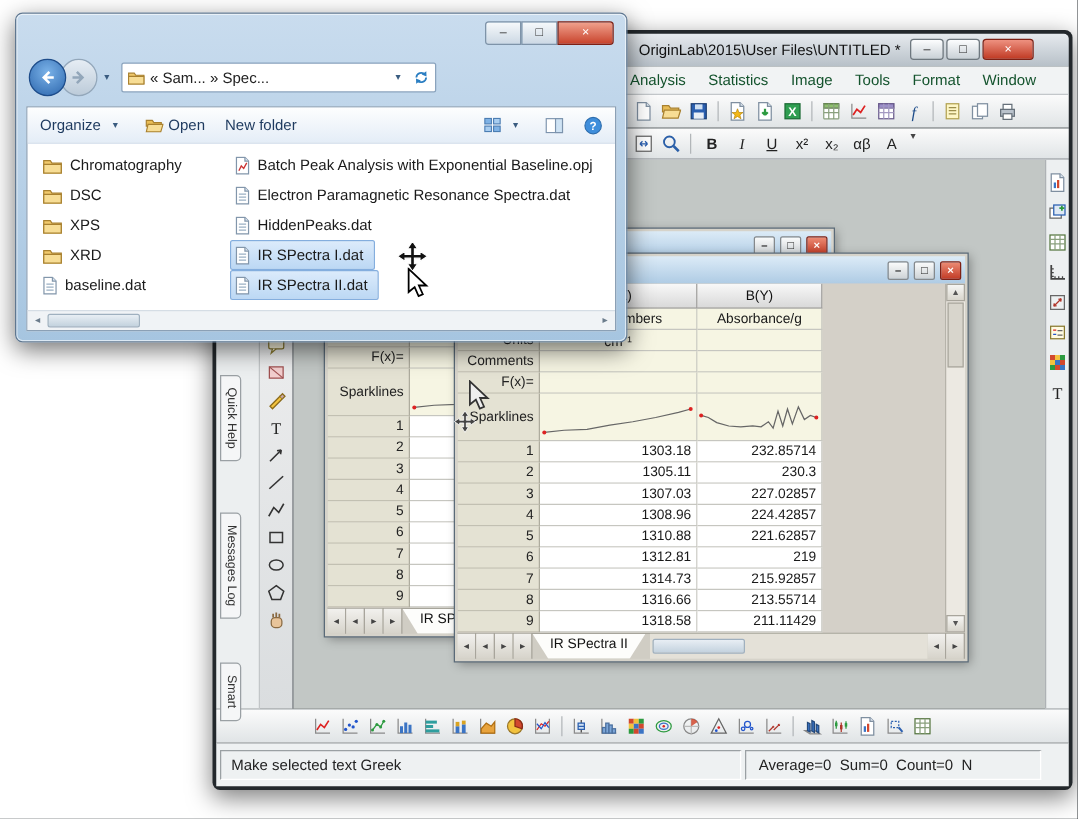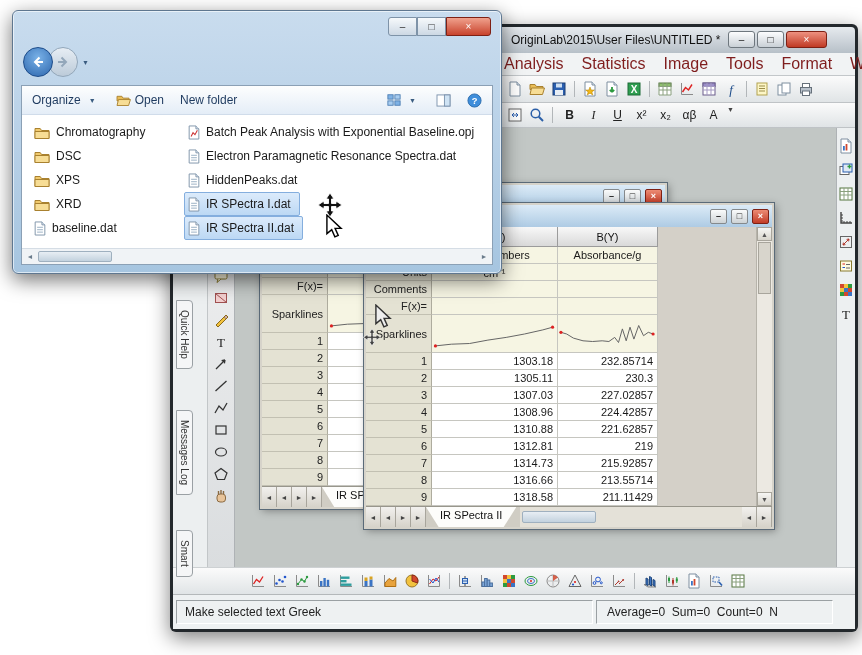--- a/index.html
+++ b/index.html
@@ -14,21 +14,21 @@
   .o-title{height:26px;background:linear-gradient(#e6eaee,#b7c0c8);border-radius:4px 4px 0 0;
     position:relative;display:flex;align-items:center;flex:0 0 26px;}
   .o-title-text{position:absolute;left:338px;top:6px;font-size:12px;color:#111;white-space:nowrap}
   .winbtns{position:absolute;right:28px;top:4px;display:flex;gap:2px}
   .wbtn{width:27px;height:17px;border:1px solid #6e777e;border-radius:3px;box-sizing:border-box;
     background:linear-gradient(#fcfdfe,#c9d0d6);display:flex;align-items:center;justify-content:center;
     font-size:10px;color:#222;cursor:default}
   .wbtn.close{width:41px;background:linear-gradient(#ee9180,#c03a24);color:#fff;border-color:#7e2014}
   .o-menu{height:22px;background:#f1f3f4;border-bottom:1px solid #c3c7ca;display:flex;align-items:center;
     padding-left:322px;flex:0 0 22px}
-  .o-menu span{padding:2px 9px;font-size:16px;color:#7f1d1d}
+  .o-menu span{padding:2px 9px;font-size:12px;color:#14532d}
   .o-tb{background:linear-gradient(#fbfbfb,#e0e4e6);border-bottom:1px solid #bfc3c6;display:flex;
     align-items:center;gap:2px}
   .o-tb1{height:26px;flex:0 0 26px;padding-left:332px}
   .o-tb2{height:24px;flex:0 0 24px;padding-left:332px}
   .tbtn{width:20px;height:20px;display:flex;align-items:center;justify-content:center;border-radius:2px}
   .sep{width:1px;height:16px;background:#b2b6b9;margin:0 3px}
   .fmtbtn{min-width:19px;height:18px;display:inline-flex;align-items:center;justify-content:center;
     font-size:12px;color:#222;padding:0 2px}
   .caret{font-size:7px;color:#444;margin-left:1px}
 
@@ -902,20 +902,34 @@
       <svg width="16" height="16" viewBox="0 0 16 16">
         <path d="M9.5 3.5 L5 8 L9.5 12.5 M5 8 H13" stroke="#fff" stroke-width="2" fill="none"></path>
         </svg>
     </span>
     <span class="navcirc navfwd">
       <svg width="16" height="16" viewBox="0 0 16 16">
         <path d="M6.5 3.5 L11 8 L6.5 12.5 M3 8 H11" stroke="#93a7ba" stroke-width="2" fill="none"></path>
         </svg>
     </span>
     <span class="navchev">▼</span>
+    <span class="addrbar">
+      <svg width="14" height="12" viewBox="0 0 16 13">
+        <path d="M1 2.5 h5.2 l1.4 2 H15 v8 H1 Z" fill="#f0c96c" stroke="#a9812f"></path>
+        <path d="M1 5.5 H15 V12.5 H1 Z" fill="#f7dd95" stroke="#a9812f"></path>
+        </svg>
+      <span class="addrtext">« Sam... » Spec...</span>
+      <span class="navchev">▼</span>
+      <svg width="14" height="14" viewBox="0 0 16 16">
+        <path d="M3.5 8 a4.5 4.5 0 0 1 8-2.6" stroke="#2a7ec2" stroke-width="1.6" fill="none"></path>
+        <polygon points="12.6,2.2 12.8,7 8.4,5.2" fill="#2a7ec2"></polygon>
+        <path d="M12.5 8 a4.5 4.5 0 0 1 -8 2.6" stroke="#2a7ec2" stroke-width="1.6" fill="none"></path>
+        <polygon points="3.4,13.8 3.2,9 7.6,10.8" fill="#2a7ec2"></polygon>
+        </svg>
+    </span>
   </div>
   <div class="exp-content">
     <div class="cmdbar">
       <span class="cmditem">
         <span>Organize</span>
         <span class="navchev">▼</span>
       </span>
       <span class="cmditem">
         <svg width="15" height="12" viewBox="0 0 16 13">
           <path d="M1 2.5 h5.2 l1.4 2 H14 v3 H1 Z" fill="#e9bd56" stroke="#a9812f"></path>

